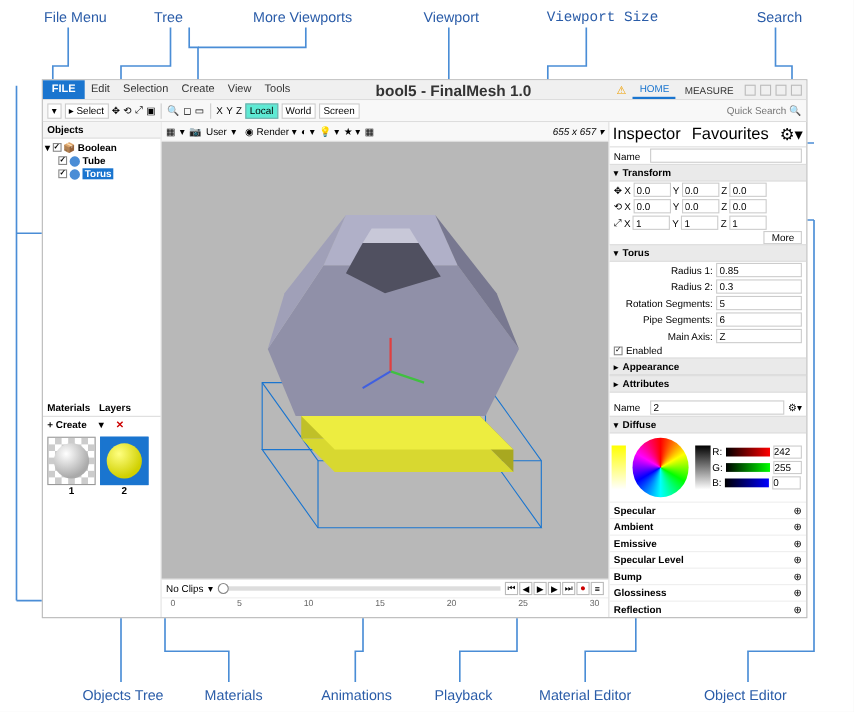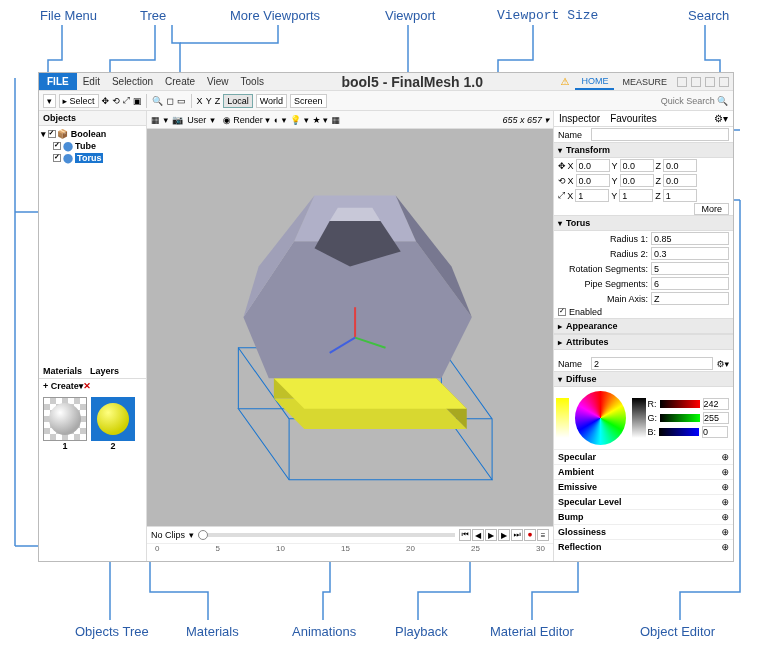--- a/index.html
+++ b/index.html
@@ -31,41 +31,41 @@
   .tree { font-size: 9px; padding: 2px; }
   .tree .row { display: flex; align-items: center; gap: 2px; padding: 1px 0; }
   .tree .indent { width: 10px; }
   .tree .sel { background: #1a75cf; color: #fff; padding: 0 2px; }
   .chk { width: 8px; height: 8px; border: 1px solid #888; display: inline-block; position: relative; }
   .chk::after { content: '✓'; font-size: 7px; position: absolute; top: -2px; left: 0; }
 
   .materials { flex: 1; }
   .materials-tabs { display: flex; font-size: 9px; border-bottom: 1px solid #ddd; }
   .materials-tabs span { padding: 2px 4px; }
-  .mat-toolbar { font-size: 9px; padding: 2px 4px; display: flex; gap: 0; }
+  .mat-toolbar { font-size: 9px; padding: 2px 4px; display: flex; gap: 11px; }
   .mat-grid { display: flex; gap: 4px; padding: 4px; }
   .mat-item { width: 44px; text-align: center; font-size: 9px; }
   .mat-thumb { width: 44px; height: 44px; border: 1px solid #999; background: repeating-conic-gradient(#ccc 0 25%, #fff 0 50%) 0 0/12px 12px; display: flex; align-items: center; justify-content: center; position: relative; }
   .mat-thumb.sel { border: 2px solid #1a75cf; background: #1a75cf; }
   .sphere { width: 32px; height: 32px; border-radius: 50%; }
 
   .center { flex: 1; display: flex; flex-direction: column; }
   .vp-toolbar { height: 18px; background: #f8f8f8; border-bottom: 1px solid #ddd; display: flex; align-items: center; font-size: 9px; padding: 0 4px; gap: 4px; }
   .vp-toolbar .right { margin-left: auto; font-style: italic; }
   .viewport { flex: 1; background: #b8b8b8; position: relative; overflow: hidden; }
   .timeline { border-top: 1px solid #ddd; background: #fff; }
   .tl-top { height: 16px; display: flex; align-items: center; font-size: 9px; padding: 0 4px; gap: 4px; }
   .tl-top .slider { flex: 1; height: 4px; background: #ddd; position: relative; }
   .tl-top .slider::before { content: ''; position: absolute; left: 0; width: 8px; height: 8px; background: #fff; border: 1px solid #888; border-radius: 50%; top: -3px; }
   .playback { display: flex; gap: 1px; }
   .playback div { width: 12px; height: 12px; border: 1px solid #bbb; font-size: 8px; display: flex; align-items: center; justify-content: center; }
   .tl-ruler { height: 18px; font-size: 8px; padding: 0 8px; display: flex; justify-content: space-between; color: #666; border-top: 1px solid #eee; }
 
   .right-panel { width: 180px; background: #fff; border-left: 1px solid #ddd; font-size: 9px; display: flex; flex-direction: column; overflow: hidden; }
-  .insp-tabs { display: flex; font-size: 10px; border-bottom: 1px solid #ddd; justify-content: center; }
+  .insp-tabs { display: flex; font-size: 15px; border-bottom: 1px solid #ddd; justify-content: center; }
   .insp-tabs span { padding: 2px 5px; }
   .prop-row { display: flex; align-items: center; padding: 1px 4px; gap: 3px; }
   .prop-row label { flex: 0 0 30px; }
   .prop-row input { flex: 1; font-size: 9px; border: 1px solid #ccc; padding: 0 2px; height: 13px; min-width: 0; }
   .sect { background: #eaeaea; padding: 2px 4px; font-size: 9px; display: flex; align-items: center; border-top: 1px solid #ddd; border-bottom: 1px solid #ddd; }
   .sect.bold { font-weight: bold; }
   .sect .arrow { margin-right: 4px; font-size: 8px; }
   .xyz { display: flex; gap: 2px; padding: 1px 4px; align-items: center; }
   .xyz span { font-size: 9px; }
   .xyz input { width: 34px; font-size: 9px; border: 1px solid #ccc; height: 13px; padding: 0 2px; }
@@ -149,21 +149,21 @@
     <span>⤢</span>
     <span>▣</span>
     <span class="sep"></span>
     <span>🔍</span>
     <span>◻</span>
     <span>▭</span>
     <span class="sep"></span>
     <span>X</span>
     <span>Y</span>
     <span>Z</span>
-    <span class="btn" style="background:#e5e5e5;border-color:#7aa">Local</span>
+    <span class="btn" style="background:#5eead4;border-color:#7aa">Local</span>
     <span class="btn">World</span>
     <span class="btn">Screen</span>
     <input class="search" placeholder="Quick Search" style="">
     <span>🔍</span>
   </div>
 
   <div class="main">
 
     <div class="left">
       <div class="panel-title">Objects</div>

